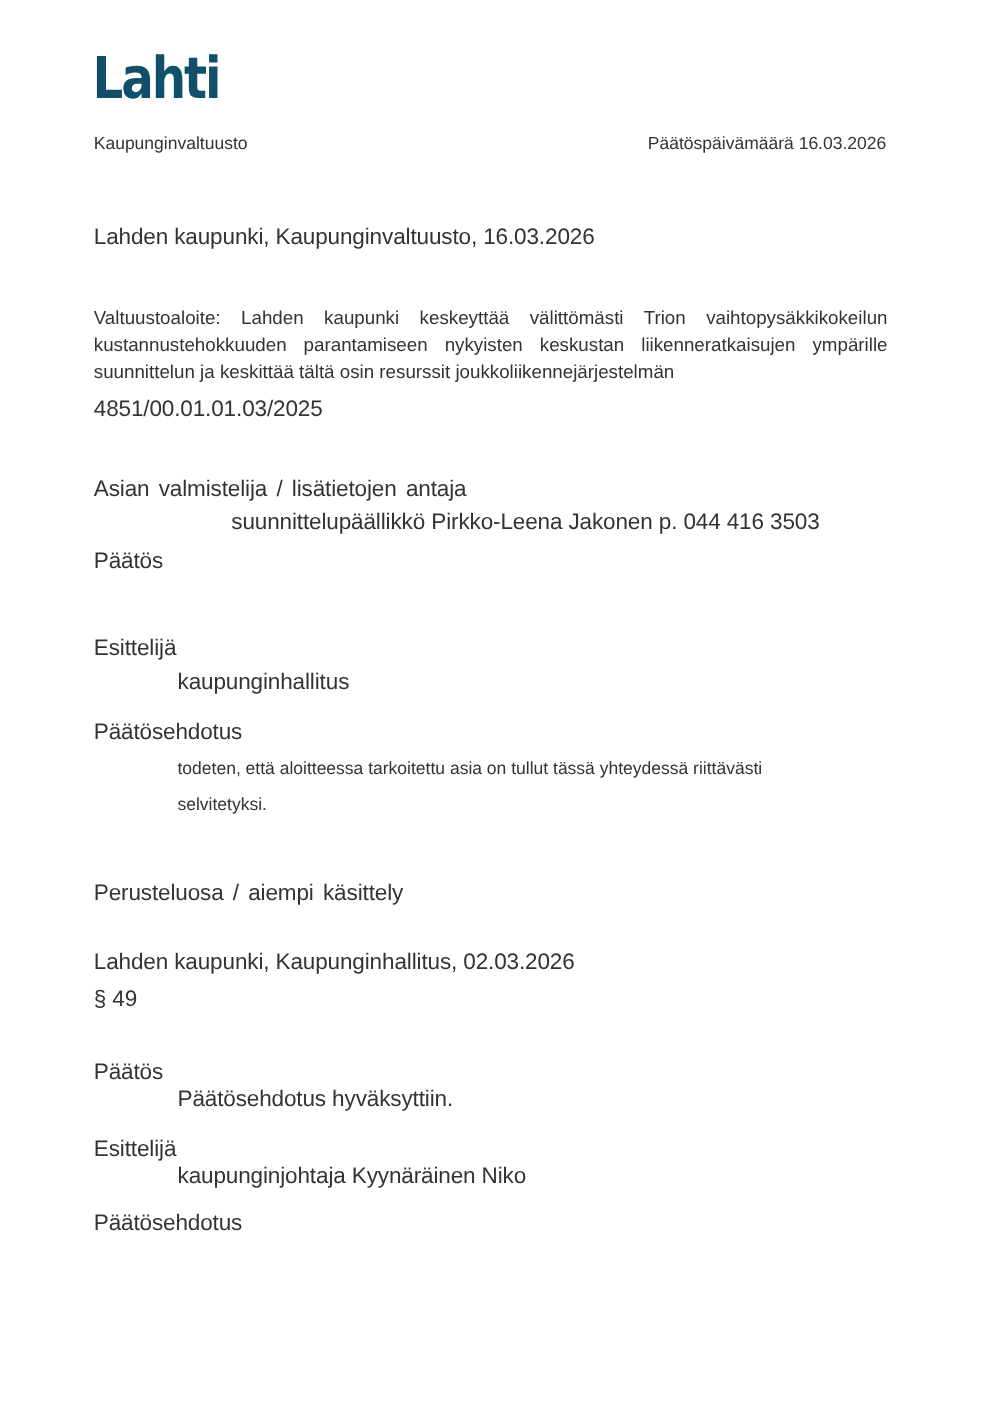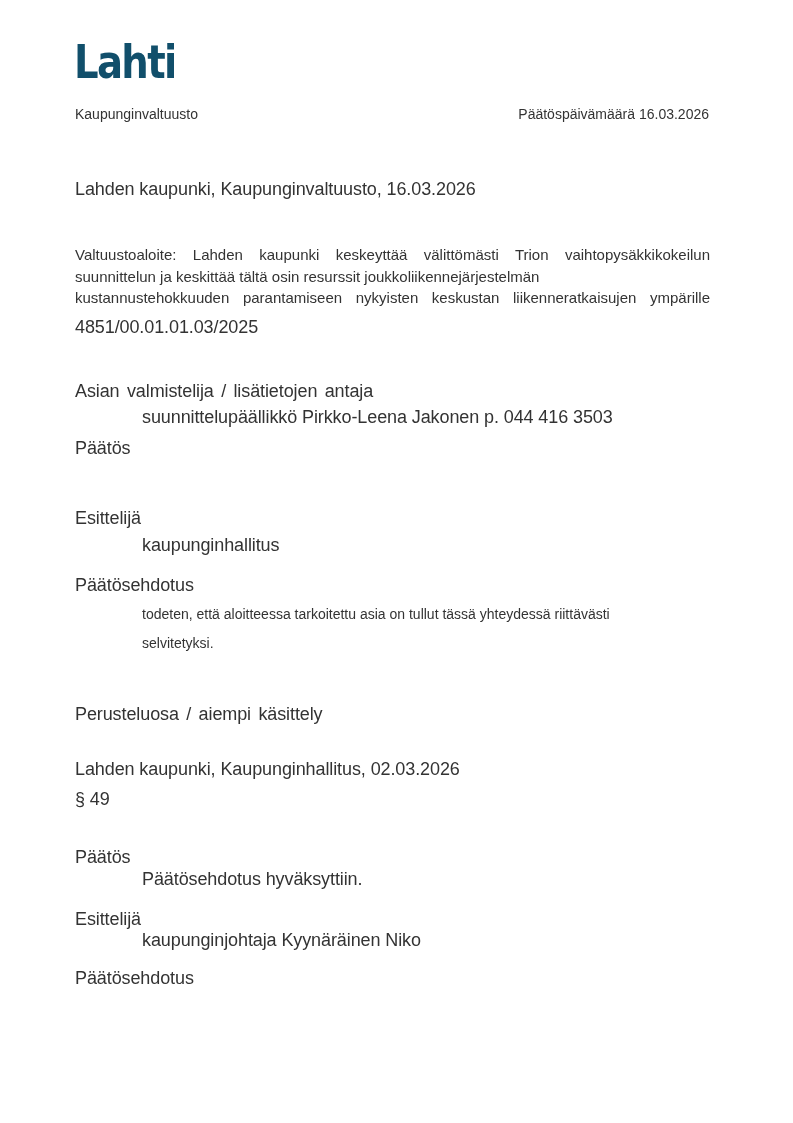--- a/index.html
+++ b/index.html
@@ -55,28 +55,28 @@
 
 <div class="abs header-row">
   <span>Kaupunginvaltuusto</span>
   <span>Päätöspäivämäärä 16.03.2026</span>
 </div>
 
 <div class="abs txt meeting" style="top:180px;">Lahden kaupunki, Kaupunginvaltuusto, 16.03.2026</div>
 
 <div class="abs title-block">
   <div class="title-line just">Valtuustoaloite: Lahden kaupunki keskeyttää välittömästi Trion vaihtopysäkkikokeilun</div>
+  <div class="title-line just">kustannustehokkuuden parantamiseen nykyisten keskustan liikenneratkaisujen ympärille</div>
   <div class="title-line">suunnittelun ja keskittää tältä osin resurssit joukkoliikennejärjestelmän</div>
-  <div class="title-line just">kustannustehokkuuden parantamiseen nykyisten keskustan liikenneratkaisujen ympärille</div>
 </div>
 
 <div class="abs txt case-number">4851/00.01.01.03/2025</div>
 
 <div class="abs txt label wide-words" style="top:382px;">Asian valmistelija / lisätietojen antaja</div>
-<div class="abs txt value" style="top:408px;">suunnittelupäällikkö Pirkko-Leena Jakonen p. 044 416 3503</div>
+<div class="abs txt value" style="top:408px;margin-left:43px;">suunnittelupäällikkö Pirkko-Leena Jakonen p. 044 416 3503</div>
 
 <div class="abs txt label" style="top:439px;">Päätös</div>
 
 <div class="abs txt label" style="top:509px;">Esittelijä</div>
 <div class="abs txt value" style="top:536px;">kaupunginhallitus</div>
 
 <div class="abs txt label" style="top:576px;">Päätösehdotus</div>
 <div class="abs para">
   <div class="pline">todeten, että aloitteessa tarkoitettu asia on tullut tässä yhteydessä riittävästi</div>
   <div class="pline">selvitetyksi.</div>

